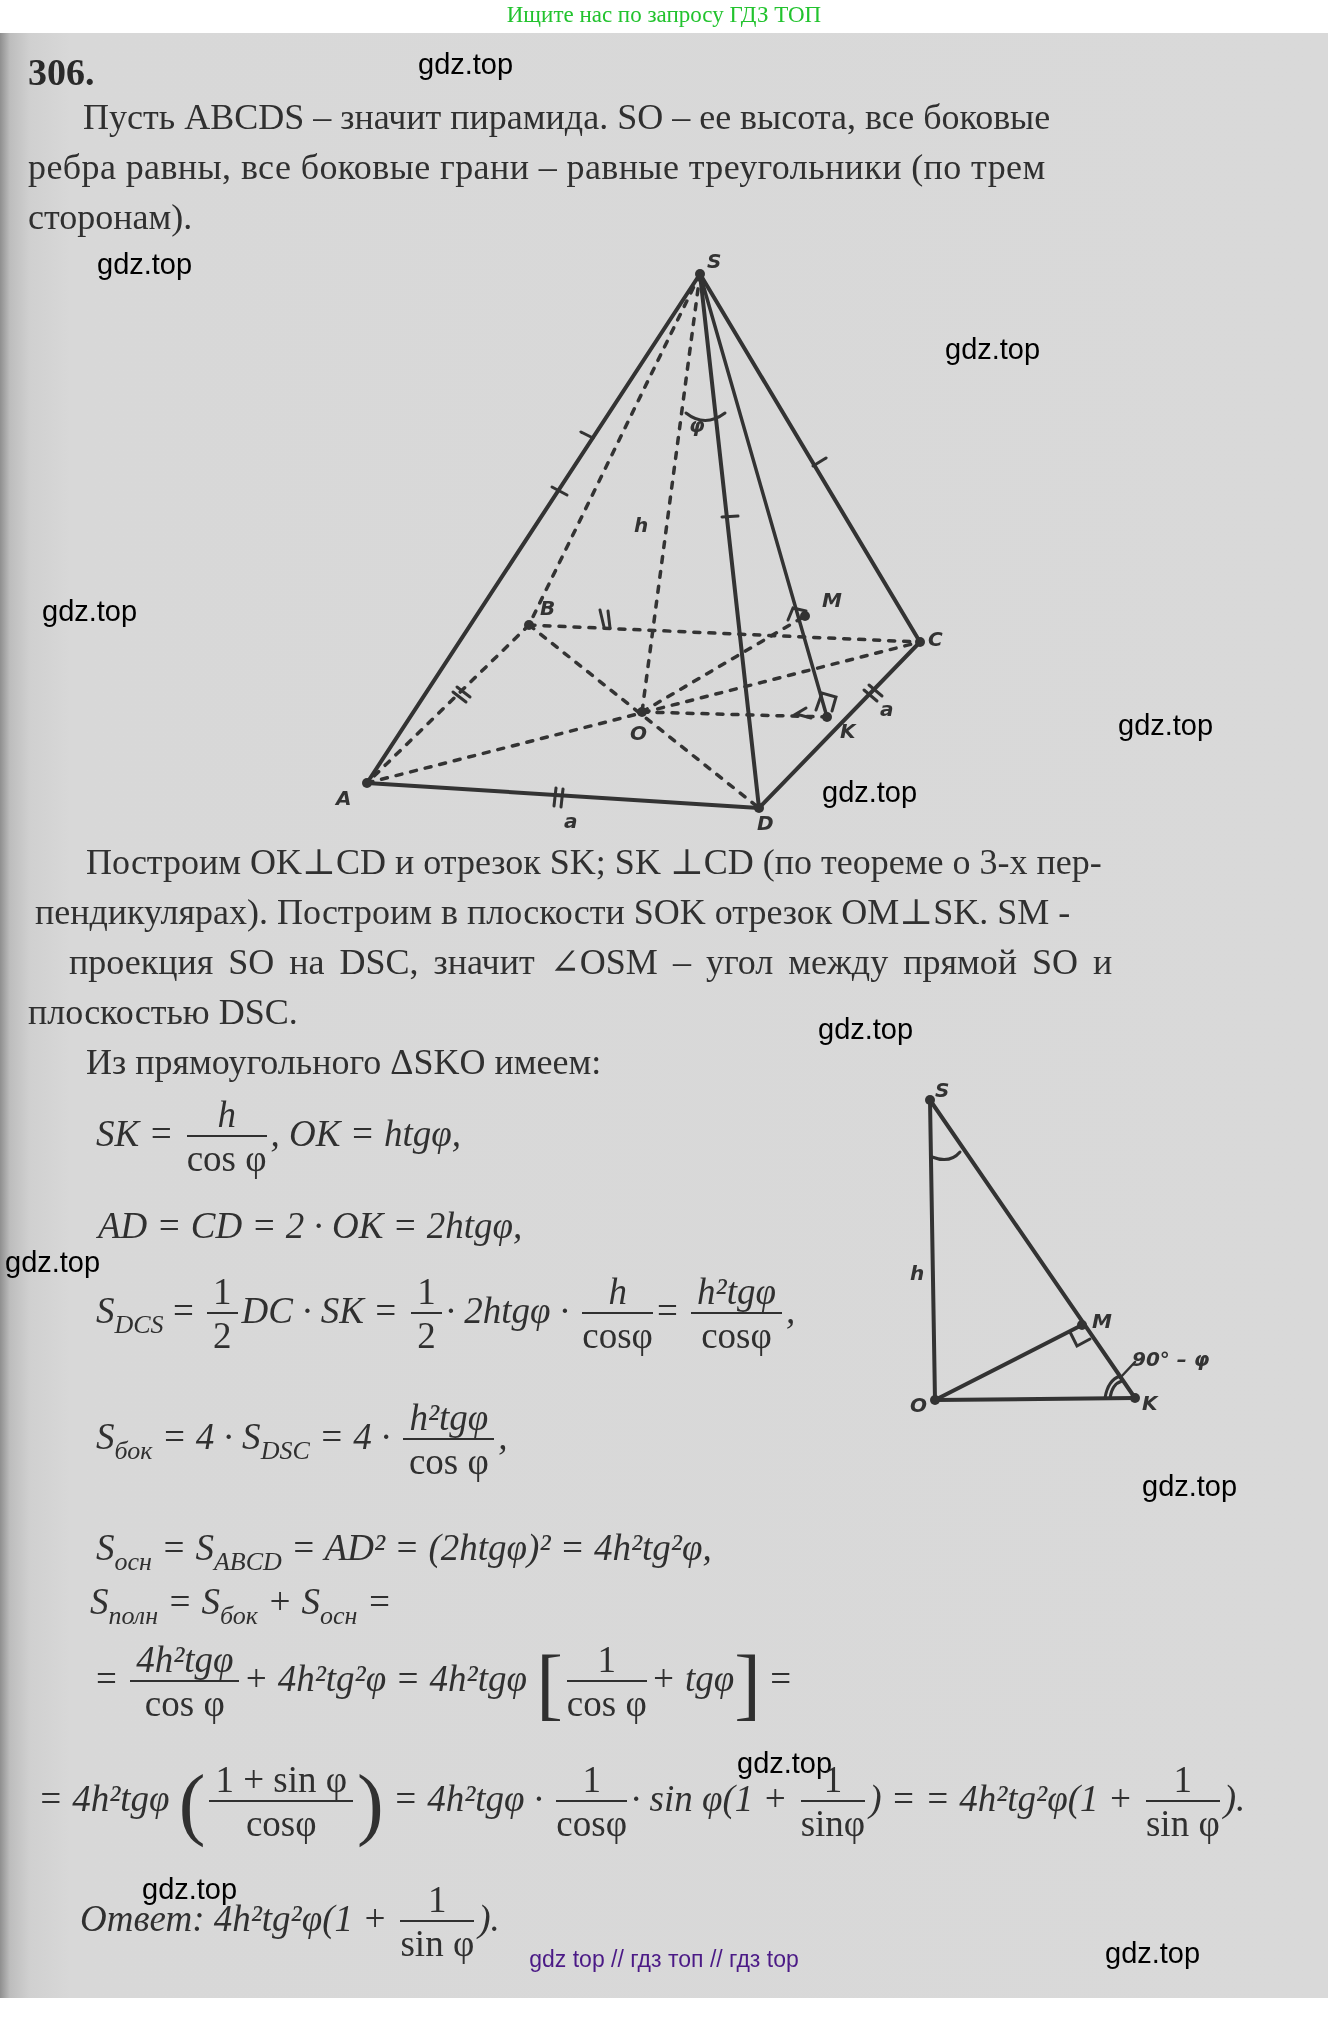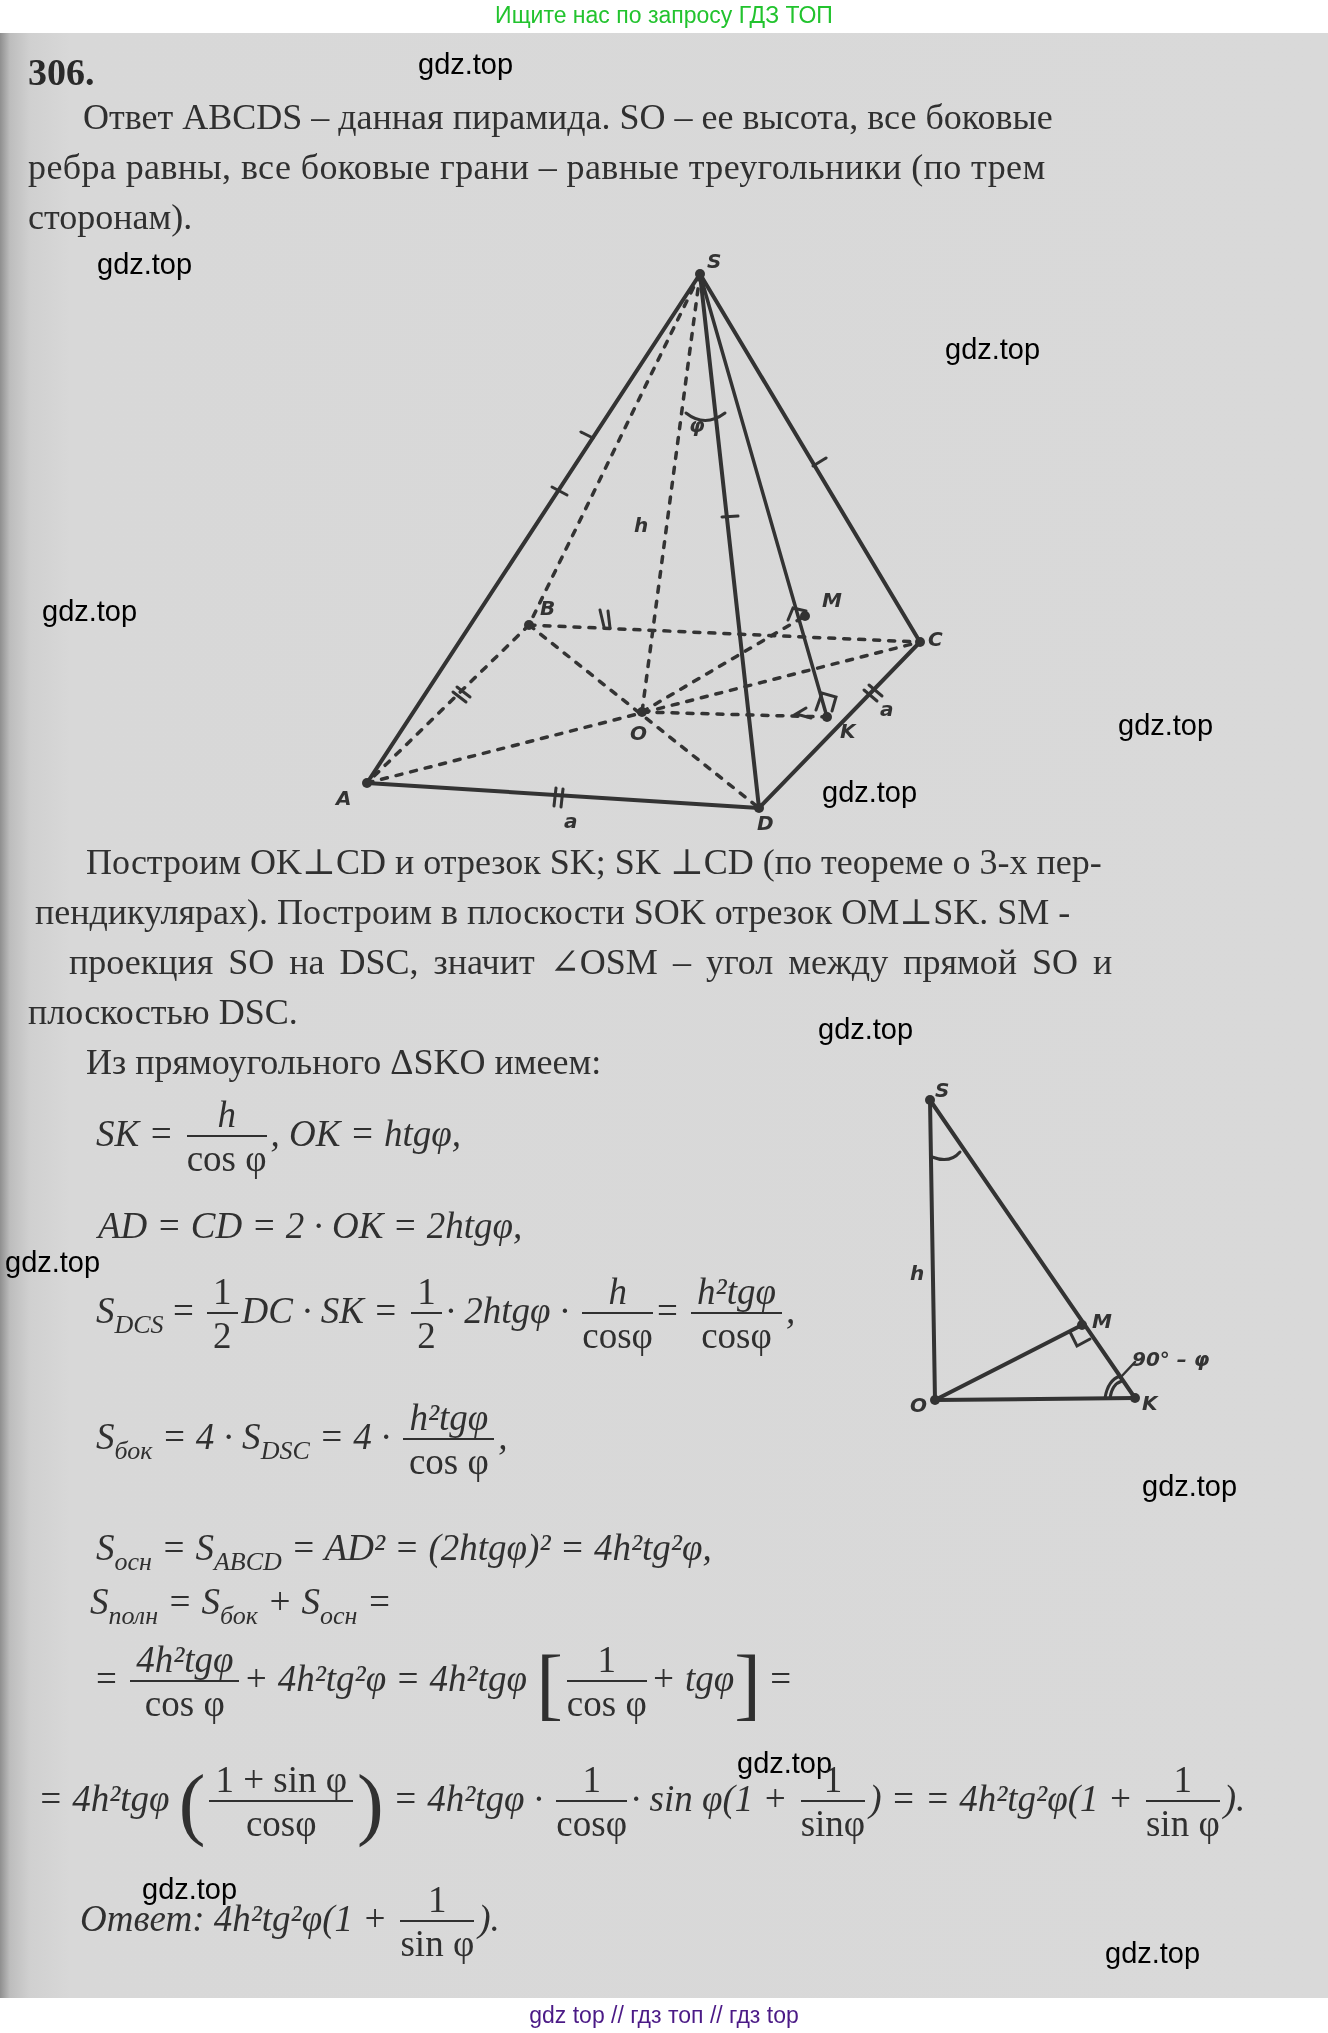--- a/index.html
+++ b/index.html
@@ -1,20 +1,20 @@
 <!DOCTYPE html>
 <html><head>
 <meta charset="utf-8">
 <style>
   html,body{margin:0;padding:0;}
   body{width:1328px;height:2033px;position:relative;background:#ffffff;overflow:hidden;
        font-family:"Liberation Serif","DejaVu Serif",serif;color:#2a2a2a;}
   .banner{position:absolute;left:0;top:0;width:1328px;height:33px;text-align:center;
-          font-family:Liberation Sans, sans-serif;font-size:23px;line-height:30px;}
-  .footer{position:absolute;left:0;top:1998px;width:1328px;height:27px;text-align:center;
+          font-family:Liberation Serif, serif;font-size:23px;line-height:30px;}
+  .footer{position:absolute;left:0;top:1942px;width:1328px;height:27px;text-align:center;
           font-family:"Liberation Sans","DejaVu Sans",sans-serif;font-size:23px;line-height:34px;}
   .paper{position:absolute;left:0;top:33px;width:1328px;height:1965px;
          background:linear-gradient(90deg,#8f8f8f 0px,#bdbdbd 10px,#d0d0d0 30px,#d8d8d8 70px,#d9d9d9 100%);}
   .wm{position:absolute;font-family:"Liberation Sans","DejaVu Sans",sans-serif;font-size:29px;color:#000;line-height:32px;}
   .t{position:absolute;font-size:36px;line-height:40px;white-space:nowrap;color:#303030;}
   .num{position:absolute;left:28px;top:50px;font-size:38px;font-weight:bold;color:#2a2a2a;}
   .f{position:absolute;font-size:37px;line-height:40px;white-space:nowrap;font-style:italic;color:#303030;}
   .f .r{font-style:normal;}
   .frac{display:inline-block;vertical-align:middle;text-align:center;margin:0 4px;}
   .frac .n{display:block;padding:0 6px;border-bottom:2px solid #303030;line-height:40px;}
@@ -37,21 +37,21 @@
 <div class="wm" style="left:1118px;top:709px;">gdz.top</div>
 <div class="wm" style="left:822px;top:776px;">gdz.top</div>
 <div class="wm" style="left:818px;top:1013px;">gdz.top</div>
 <div class="wm" style="left:5px;top:1246px;">gdz.top</div>
 <div class="wm" style="left:1142px;top:1470px;">gdz.top</div>
 <div class="wm" style="left:737px;top:1747px;">gdz.top</div>
 <div class="wm" style="left:142px;top:1873px;">gdz.top</div>
 <div class="wm" style="left:1105px;top:1937px;">gdz.top</div>
 
 <div class="num">306.</div>
-<div class="t" style="left:83px;top:97px;">Ответ ABCDS – данная пирамида. SO – ее высота, все боковые</div>
+<div class="t" style="left:83px;top:97px;">Пусть ABCDS – значит пирамида. SO – ее высота, все боковые</div>
 <div class="t" style="left:28px;top:147px;letter-spacing:0.4px;">ребра равны, все боковые грани – равные треугольники (по трем</div>
 <div class="t" style="left:28px;top:197px;">сторонам).</div>
 
 <svg width="1328" height="2033">
   <g stroke="#333" fill="none" stroke-linecap="round">
 
     <line x1="700" y1="274" x2="367" y2="783" stroke-width="4"></line>
     <line x1="700" y1="274" x2="759" y2="808" stroke-width="4"></line>
     <line x1="700" y1="274" x2="920" y2="642" stroke-width="4"></line>
     <line x1="700" y1="274" x2="827" y2="717" stroke-width="3.5"></line>

